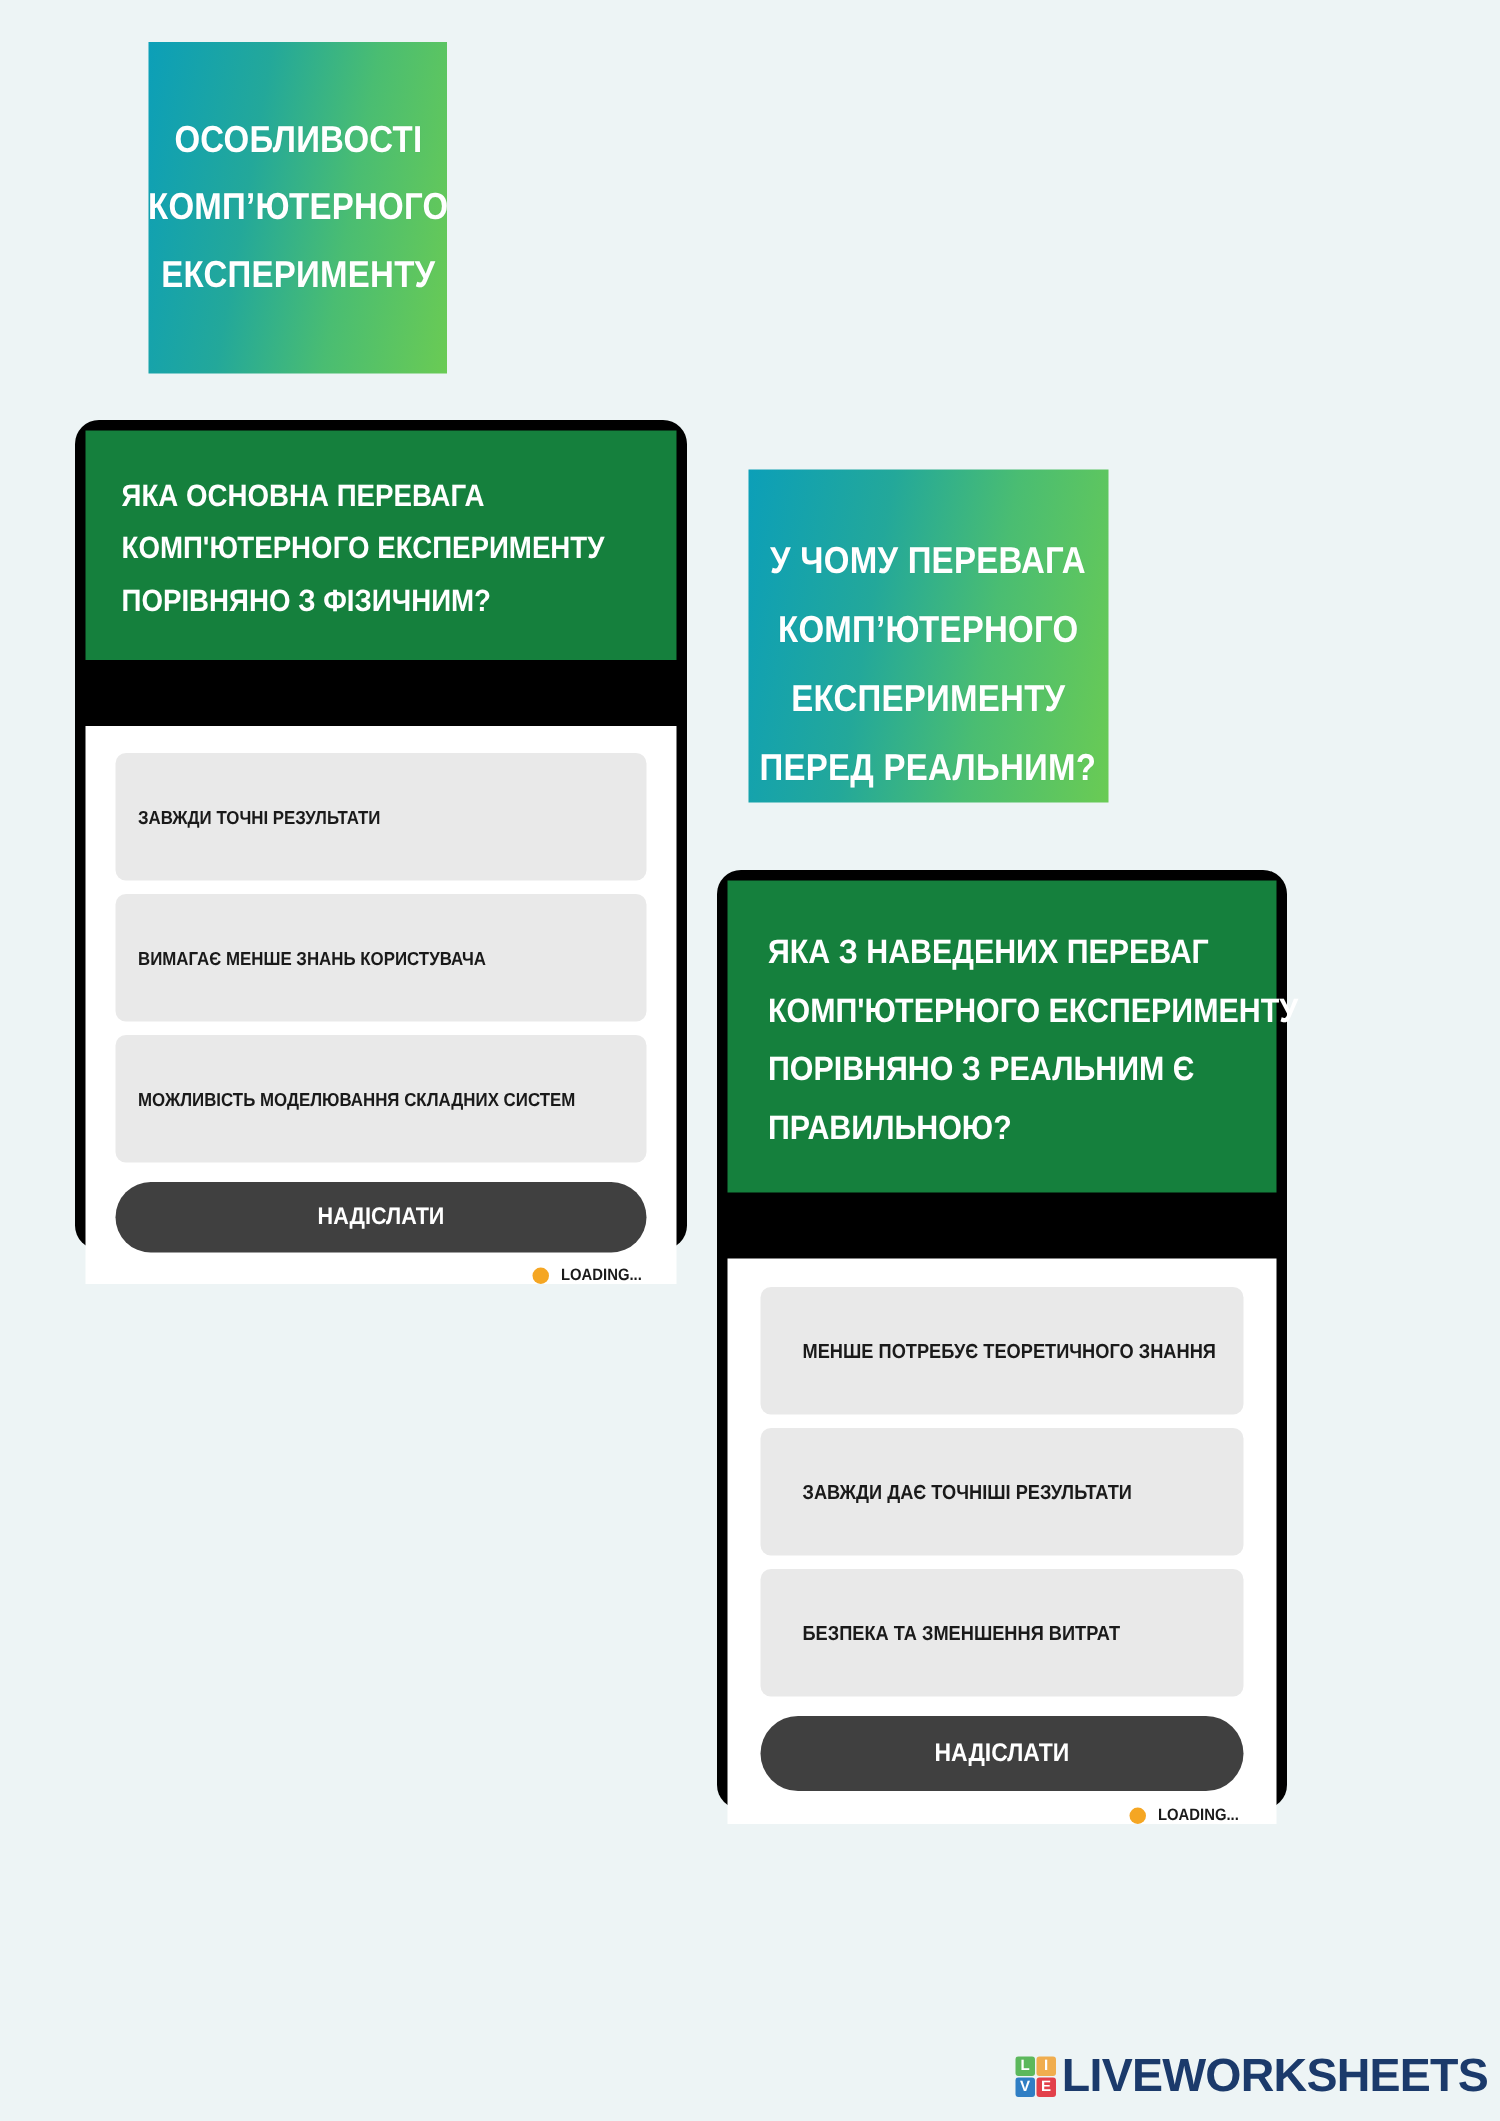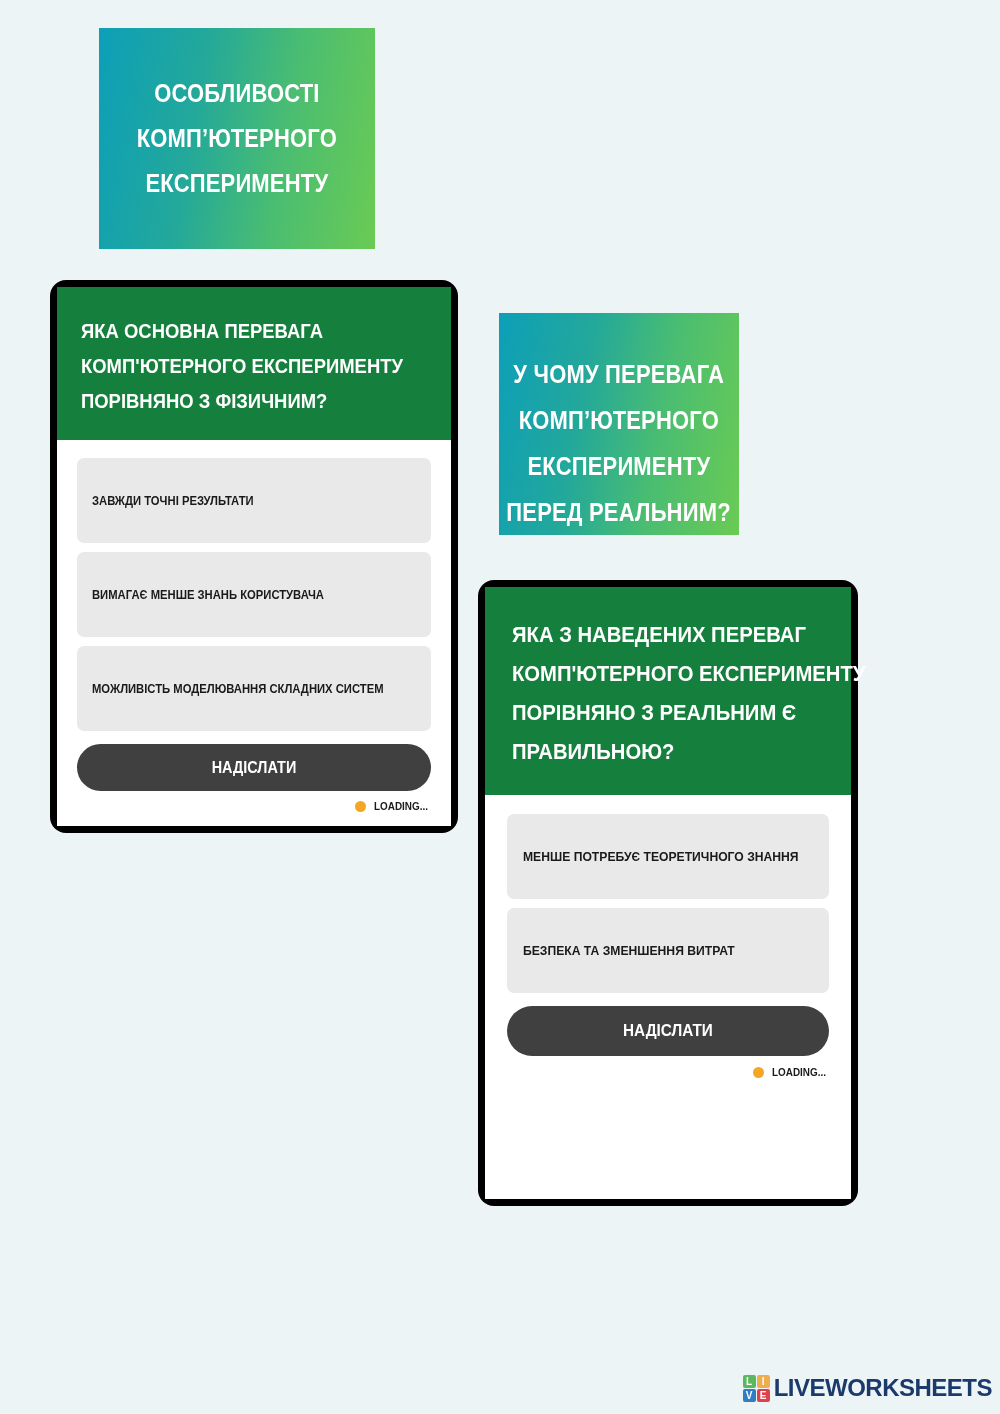--- a/index.html
+++ b/index.html
@@ -35,21 +35,21 @@
     text-align: center;
     font-stretch: condensed;
     transform: scaleX(0.88);
     white-space: nowrap;
     text-shadow: 0 0 1px rgba(0,0,0,0.06);
   }
 
   #banner-intro {
     left: 99px;
     top: 28px;
-    width: 276px;
+    width: 199px;
     height: 221px;
     padding: 0 10px;
   }
   #banner-intro .banner-line {
     font-size: 25px;
     line-height: 45px;
   }
 
   #banner-question {
     left: 499px;
@@ -86,20 +86,21 @@
     transform: scaleX(0.9);
     transform-origin: left center;
     white-space: nowrap;
   }
   .card-body {
     background: #ffffff;
     flex: 1;
     box-sizing: border-box;
     display: flex;
     flex-direction: column;
+    margin-top: 44px;
   }
   .option {
     background: #e9e9e9;
     border-radius: 7px;
     box-sizing: border-box;
     display: flex;
     align-items: center;
     color: #1a1a1a;
     font-weight: 700;
     text-transform: uppercase;
@@ -157,21 +158,21 @@
   #card-one .card-body { padding: 18px 20px 0 20px; }
   #card-one .option { height: 85px; margin-bottom: 9px; padding: 0 15px; font-size: 12.5px; }
   #card-one .submit-btn { height: 47px; margin-top: 4px; font-size: 16px; }
   #card-one .loading-row { margin-top: 9px; }
 
   
   #card-two { left: 478px; top: 580px; width: 380px; height: 626px; }
   #card-two .card-question { padding: 28px 27px 24px 27px; }
   #card-two .q-line { font-size: 22.5px; line-height: 39px; }
   #card-two .card-body { padding: 19px 22px 0 22px; }
-  #card-two .option { height: 85px; margin-bottom: 9px; padding: 0 16px; font-size: 13.5px; }
+  #card-two .option { height: 85px; margin-bottom: 9px; padding: 0 28px; font-size: 13.5px; }
   #card-two .submit-btn { height: 50px; margin-top: 4px; font-size: 17px; }
   #card-two .loading-row { margin-top: 10px; }
 
   
   #footer-logo {
     position: absolute;
     right: 8px;
     bottom: 12px;
     display: flex;
     align-items: center;
@@ -192,21 +193,21 @@
     font-weight: 700;
     border-radius: 2px;
     font-family: "Liberation Sans", sans-serif;
   }
   .logo-cell.l { background: #5cb85c; }
   .logo-cell.i { background: #f0ad4e; }
   .logo-cell.v { background: #2f7ec4; }
   .logo-cell.e { background: #e2404a; }
   .logo-word {
     color: #1b3a6b;
-    font-size: 24px;
+    font-size: 31px;
     font-weight: 700;
     letter-spacing: -0.5px;
     font-family: "Liberation Sans", sans-serif;
   }
 </style>
 </head>
 <body>
 
 <div class="banner" id="banner-intro">
   <div class="banner-line">ОСОБЛИВОСТІ</div>
@@ -252,20 +253,23 @@
     <div class="q-line">ЯКА З НАВЕДЕНИХ ПЕРЕВАГ</div>
     <div class="q-line">КОМП'ЮТЕРНОГО ЕКСПЕРИМЕНТУ</div>
     <div class="q-line">ПОРІВНЯНО З РЕАЛЬНИМ Є</div>
     <div class="q-line">ПРАВИЛЬНОЮ?</div>
   </div>
   <div class="card-body">
     <div class="option">
       <span class="option-label">МЕНШЕ ПОТРЕБУЄ ТЕОРЕТИЧНОГО ЗНАННЯ</span>
     </div>
     <div class="option">
+      <span class="option-label">ЗАВЖДИ ДАЄ ТОЧНІШІ РЕЗУЛЬТАТИ</span>
+    </div>
+    <div class="option">
       <span class="option-label">БЕЗПЕКА ТА ЗМЕНШЕННЯ ВИТРАТ</span>
     </div>
     <button class="submit-btn">
       <span class="submit-label">НАДІСЛАТИ</span>
     </button>
     <div class="loading-row">
       <span class="loading-dot"></span>
       <span class="loading-text">LOADING...</span>
     </div>
   </div>

